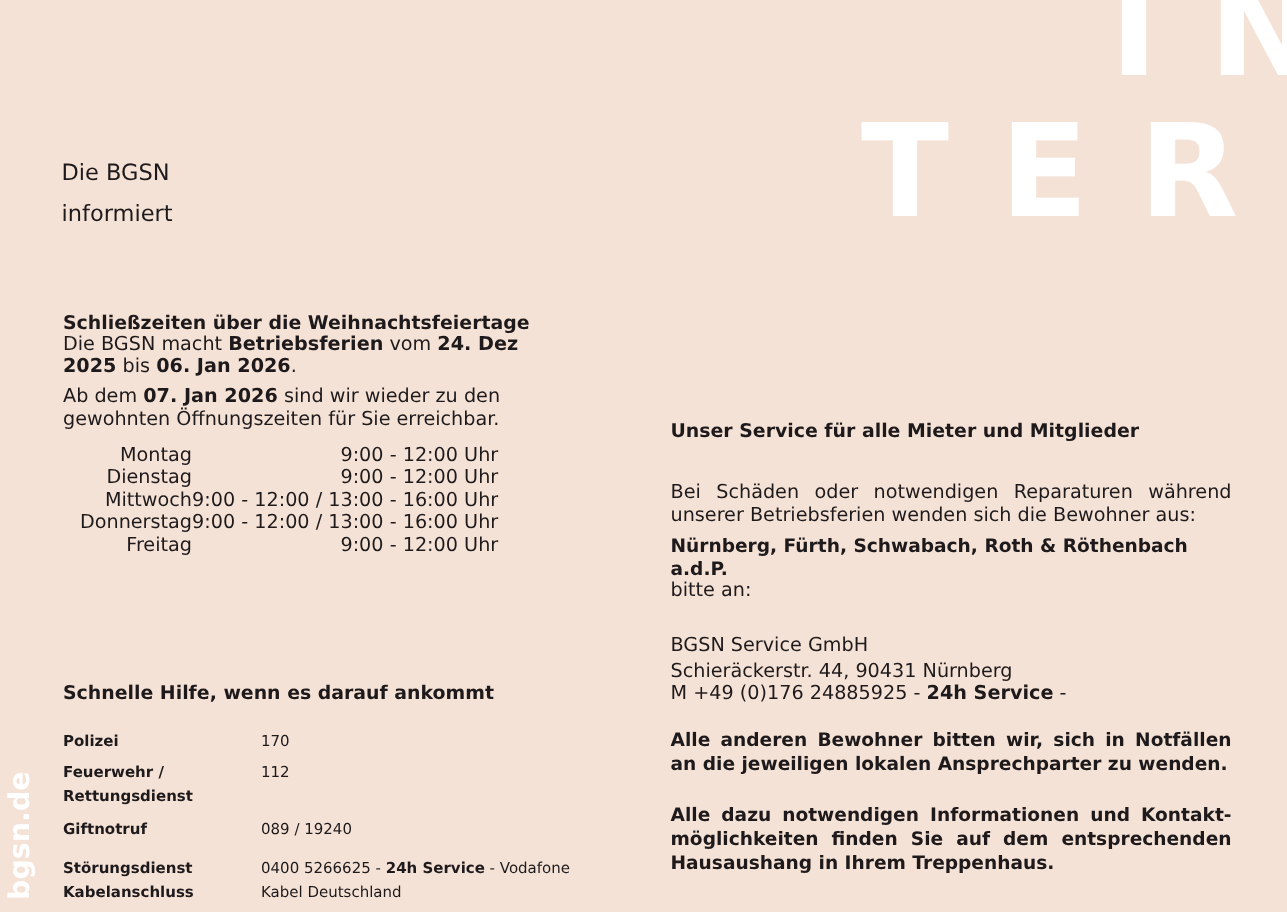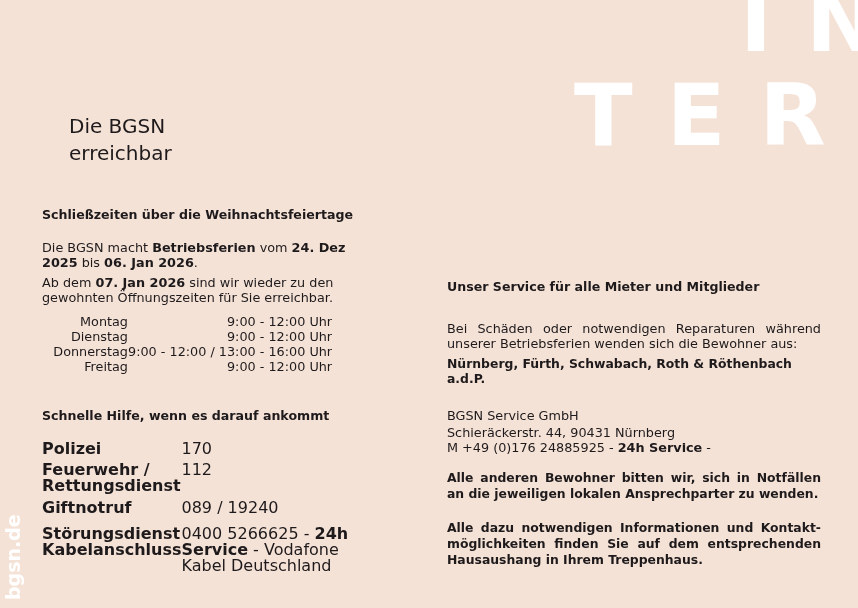--- a/index.html
+++ b/index.html
@@ -6,78 +6,82 @@
   body {
     width:858px; height:608px; overflow:hidden; position:relative;
     background:#f5e2d6; color:#1e1a1c;
     font-family:"DejaVu Sans", sans-serif;
   }
   .abs { position:absolute; }
   .intern {
     font-family:"DejaVu Sans", sans-serif; font-weight:bold; color:#ffffff;
     font-size:86px; letter-spacing:34px; line-height:1; white-space:nowrap;
   }
-  .headline { left:41px; top:113px; font-size:20px; line-height:27px; font-weight:normal;margin-left:28px; }
+  .headline { left:41px; top:102px; font-size:15px; line-height:27px; font-weight:normal; }
   .h3 { font-weight:bold; font-size:12.6px; }
   .p { font-size:12.8px; line-height:15px; }
   .b { font-weight:bold; }
   .hours td { padding:0; font-size:12.8px; line-height:15px; vertical-align:top; }
   .hours td.day { width:86px; }
-  .emerg td { padding:0; font-size:16px; line-height:16px; vertical-align:top;margin-top:16px; }
+  .emerg td { padding:0; font-size:10px; line-height:16px; vertical-align:top;margin-top:16px; }
   .emerg td.lbl { width:132px; font-weight:bold; }
   .justify { text-align:justify; }
   .vert {
     left:2px; top:600px; transform-origin:0 0; transform:rotate(-90deg);
     color:#ffffff; font-weight:bold; font-size:19px; white-space:nowrap;
   }
 </style>
 </head>
 <body>
 
 <div class="abs intern" style="left:740px; top:-22px;">IN</div>
 <div class="abs intern" style="left:574px; top:72px;">TERN</div>
 
 <div class="abs headline">
   <div>Die BGSN</div>
-  <div>erreichbar</div>
+  <div>informiert</div>
 </div>
 
 <div class="abs vert">bgsn.de</div>
 
 <div class="abs" style="left:42px; top:207px; width:320px;">
   <div class="h3">Schließzeiten über die Weihnachtsfeiertage</div>
-  <div class="p" style="margin-top:18px;">
+  <div class="p" style="margin-top:0;">
     <span>Die BGSN macht </span><span class="b">Betriebsferien</span><span> vom </span><span class="b">24. Dez 2025</span><span> bis </span><span class="b">06. Jan 2026</span><span>.</span>
   </div>
   <div class="p" style="margin-top:5px;">
     <span>Ab dem </span><span class="b">07. Jan 2026</span><span> sind wir wieder zu den gewohnten Öffnungszeiten für Sie erreichbar.</span>
   </div>
   <table class="hours" cellspacing="0" style="margin-top:9px; border-collapse:collapse;text-align:right;">
     <tbody>
         <tr>
           <td class="day">Montag</td>
           <td>9:00 - 12:00 Uhr</td>
         </tr>
     <tr>
           <td class="day">Dienstag</td>
           <td>9:00 - 12:00 Uhr</td>
         </tr>
     <tr>
+          <td class="day">Mittwoch</td>
+          <td>9:00 - 12:00 / 13:00 - 16:00 Uhr</td>
+        </tr>
+    <tr>
           <td class="day">Donnerstag</td>
           <td>9:00 - 12:00 / 13:00 - 16:00 Uhr</td>
         </tr>
     <tr>
           <td class="day">Freitag</td>
           <td>9:00 - 12:00 Uhr</td>
         </tr>
   </tbody>
     </table>
 </div>
 
-<div class="abs" style="left:42px; top:408px; width:340px;">
+<div class="abs" style="left:42px; top:454px; width:340px;">
   <div class="h3">Schnelle Hilfe, wenn es darauf ankommt</div>
   <table class="emerg" style="margin-top:18px; border-collapse:collapse;">
     <tbody>
         <tr>
           <td class="lbl" style="padding-bottom:5px;">Polizei</td>
           <td>170</td>
         </tr>
     <tr>
           <td class="lbl" style="padding-bottom:6px;">Feuerwehr / Rettungsdienst</td>
           <td>112</td>
@@ -91,18 +95,19 @@
           <td><span>0400 5266625 - </span><span class="b">24h Service</span><span> - Vodafone Kabel Deutschland</span></td>
         </tr>
   </tbody>
     </table>
 </div>
 
 <div class="abs" style="left:447px; top:279px; width:374px;">
   <div class="h3">Unser Service für alle Mieter und Mitglieder</div>
   <div class="p justify" style="margin-top:27px;">Bei Schäden oder notwendigen Reparaturen während unserer Betriebsferien wenden sich die Bewohner aus:</div>
   <div class="p b" style="margin-top:5px; font-size:12.4px;">Nürnberg, Fürth, Schwabach, Roth &amp; Röthenbach a.d.P.</div>
+  <div class="p">bitte an:</div>
   <div class="p" style="margin-top:22px;">BGSN Service GmbH</div>
   <div class="p" style="margin-top:2px;">Schieräckerstr. 44, 90431 Nürnberg</div>
   <div class="p"><span>M +49 (0)176 24885925 - </span><span class="b">24h Service</span><span> -</span></div>
   <div class="p b justify" style="margin-top:15px; line-height:16px; font-size:12.4px;">Alle anderen Bewohner bitten wir, sich in Notfällen an die jeweiligen lokalen Ansprechparter zu wenden.</div>
   <div class="p b justify" style="margin-top:18px; line-height:16px; font-size:12.4px;">Alle dazu notwendigen Informationen und Kontakt-möglichkeiten finden Sie auf dem entsprechenden Hausaushang in Ihrem Treppenhaus.</div>
 </div>
 
 </body></html>

